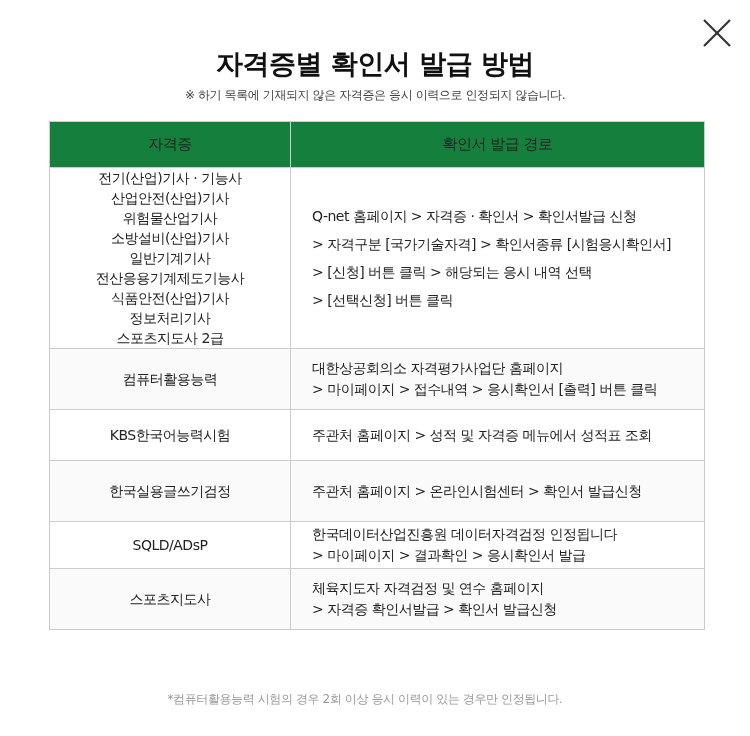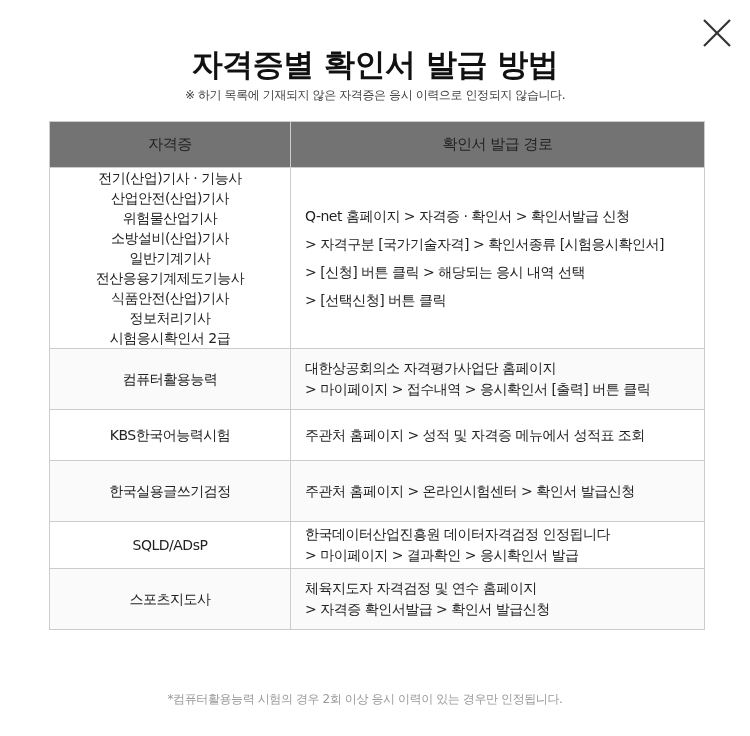--- a/index.html
+++ b/index.html
@@ -23,21 +23,21 @@
       height: 28px;
       cursor: pointer;
     }
     .close-btn svg { display: block; }
     .title {
       position: absolute;
       left: 0;
       width: 750px;
       top: 48px;
       text-align: center;
-      font-size: 31px;
+      font-size: 27px;
       font-weight: bold;
       color: #111111;
       letter-spacing: -0.5px;
       line-height: 32px;
     }
     .notice {
       position: absolute;
       left: 0;
       width: 750px;
       top: 86px;
@@ -56,38 +56,38 @@
       table-layout: fixed;
     }
     .cert-table th, .cert-table td {
       border: 1px solid #cccccc;
       padding: 0;
       font-size: 14px;
       letter-spacing: -0.5px;
       color: #222222;
     }
     .cert-table th {
-      background: #737373;
+      background: #15803d;
       height: 45px;
       font-weight: normal;
       font-size: 15px;
       text-align: center;
     }
     .cert-table col.c1 { width: 241px; }
     .cert-table col.c2 { width: 414px; }
     .cert-table tr.row-alt td { background: #fafafa; }
     .cert-table td.cert-name {
       text-align: center;
       vertical-align: middle;
       line-height: 20px;
     }
     .cert-table td.route {
       text-align: left;
       vertical-align: middle;
-      padding-left: 14px;
+      padding-left: 21px;
       line-height: 21px;
     }
     .cert-table td.route.multi { line-height: 28px; }
     .name-line, .route-line { display: block; white-space: nowrap; }
     .footnote {
       position: absolute;
       left: 0;
       width: 730px;
       top: 690px;
       text-align: center;
@@ -125,21 +125,21 @@
     <tr style="height:162px">
       <td class="cert-name">
         <span class="name-line">전기(산업)기사 · 기능사</span>
         <span class="name-line">산업안전(산업)기사</span>
         <span class="name-line">위험물산업기사</span>
         <span class="name-line">소방설비(산업)기사</span>
         <span class="name-line">일반기계기사</span>
         <span class="name-line">전산응용기계제도기능사</span>
         <span class="name-line">식품안전(산업)기사</span>
         <span class="name-line">정보처리기사</span>
-        <span class="name-line">시험응시확인서 2급</span>
+        <span class="name-line">스포츠지도사 2급</span>
       </td>
       <td class="route multi">
         <span class="route-line">Q-net 홈페이지 &gt; 자격증 · 확인서 &gt; 확인서발급 신청</span>
         <span class="route-line">&gt; 자격구분 [국가기술자격] &gt; 확인서종류 [시험응시확인서]</span>
         <span class="route-line">&gt; [신청] 버튼 클릭 &gt; 해당되는 응시 내역 선택</span>
         <span class="route-line">&gt; [선택신청] 버튼 클릭</span>
       </td>
     </tr>
     <tr class="row-alt" style="height:61px">
       <td class="cert-name">

